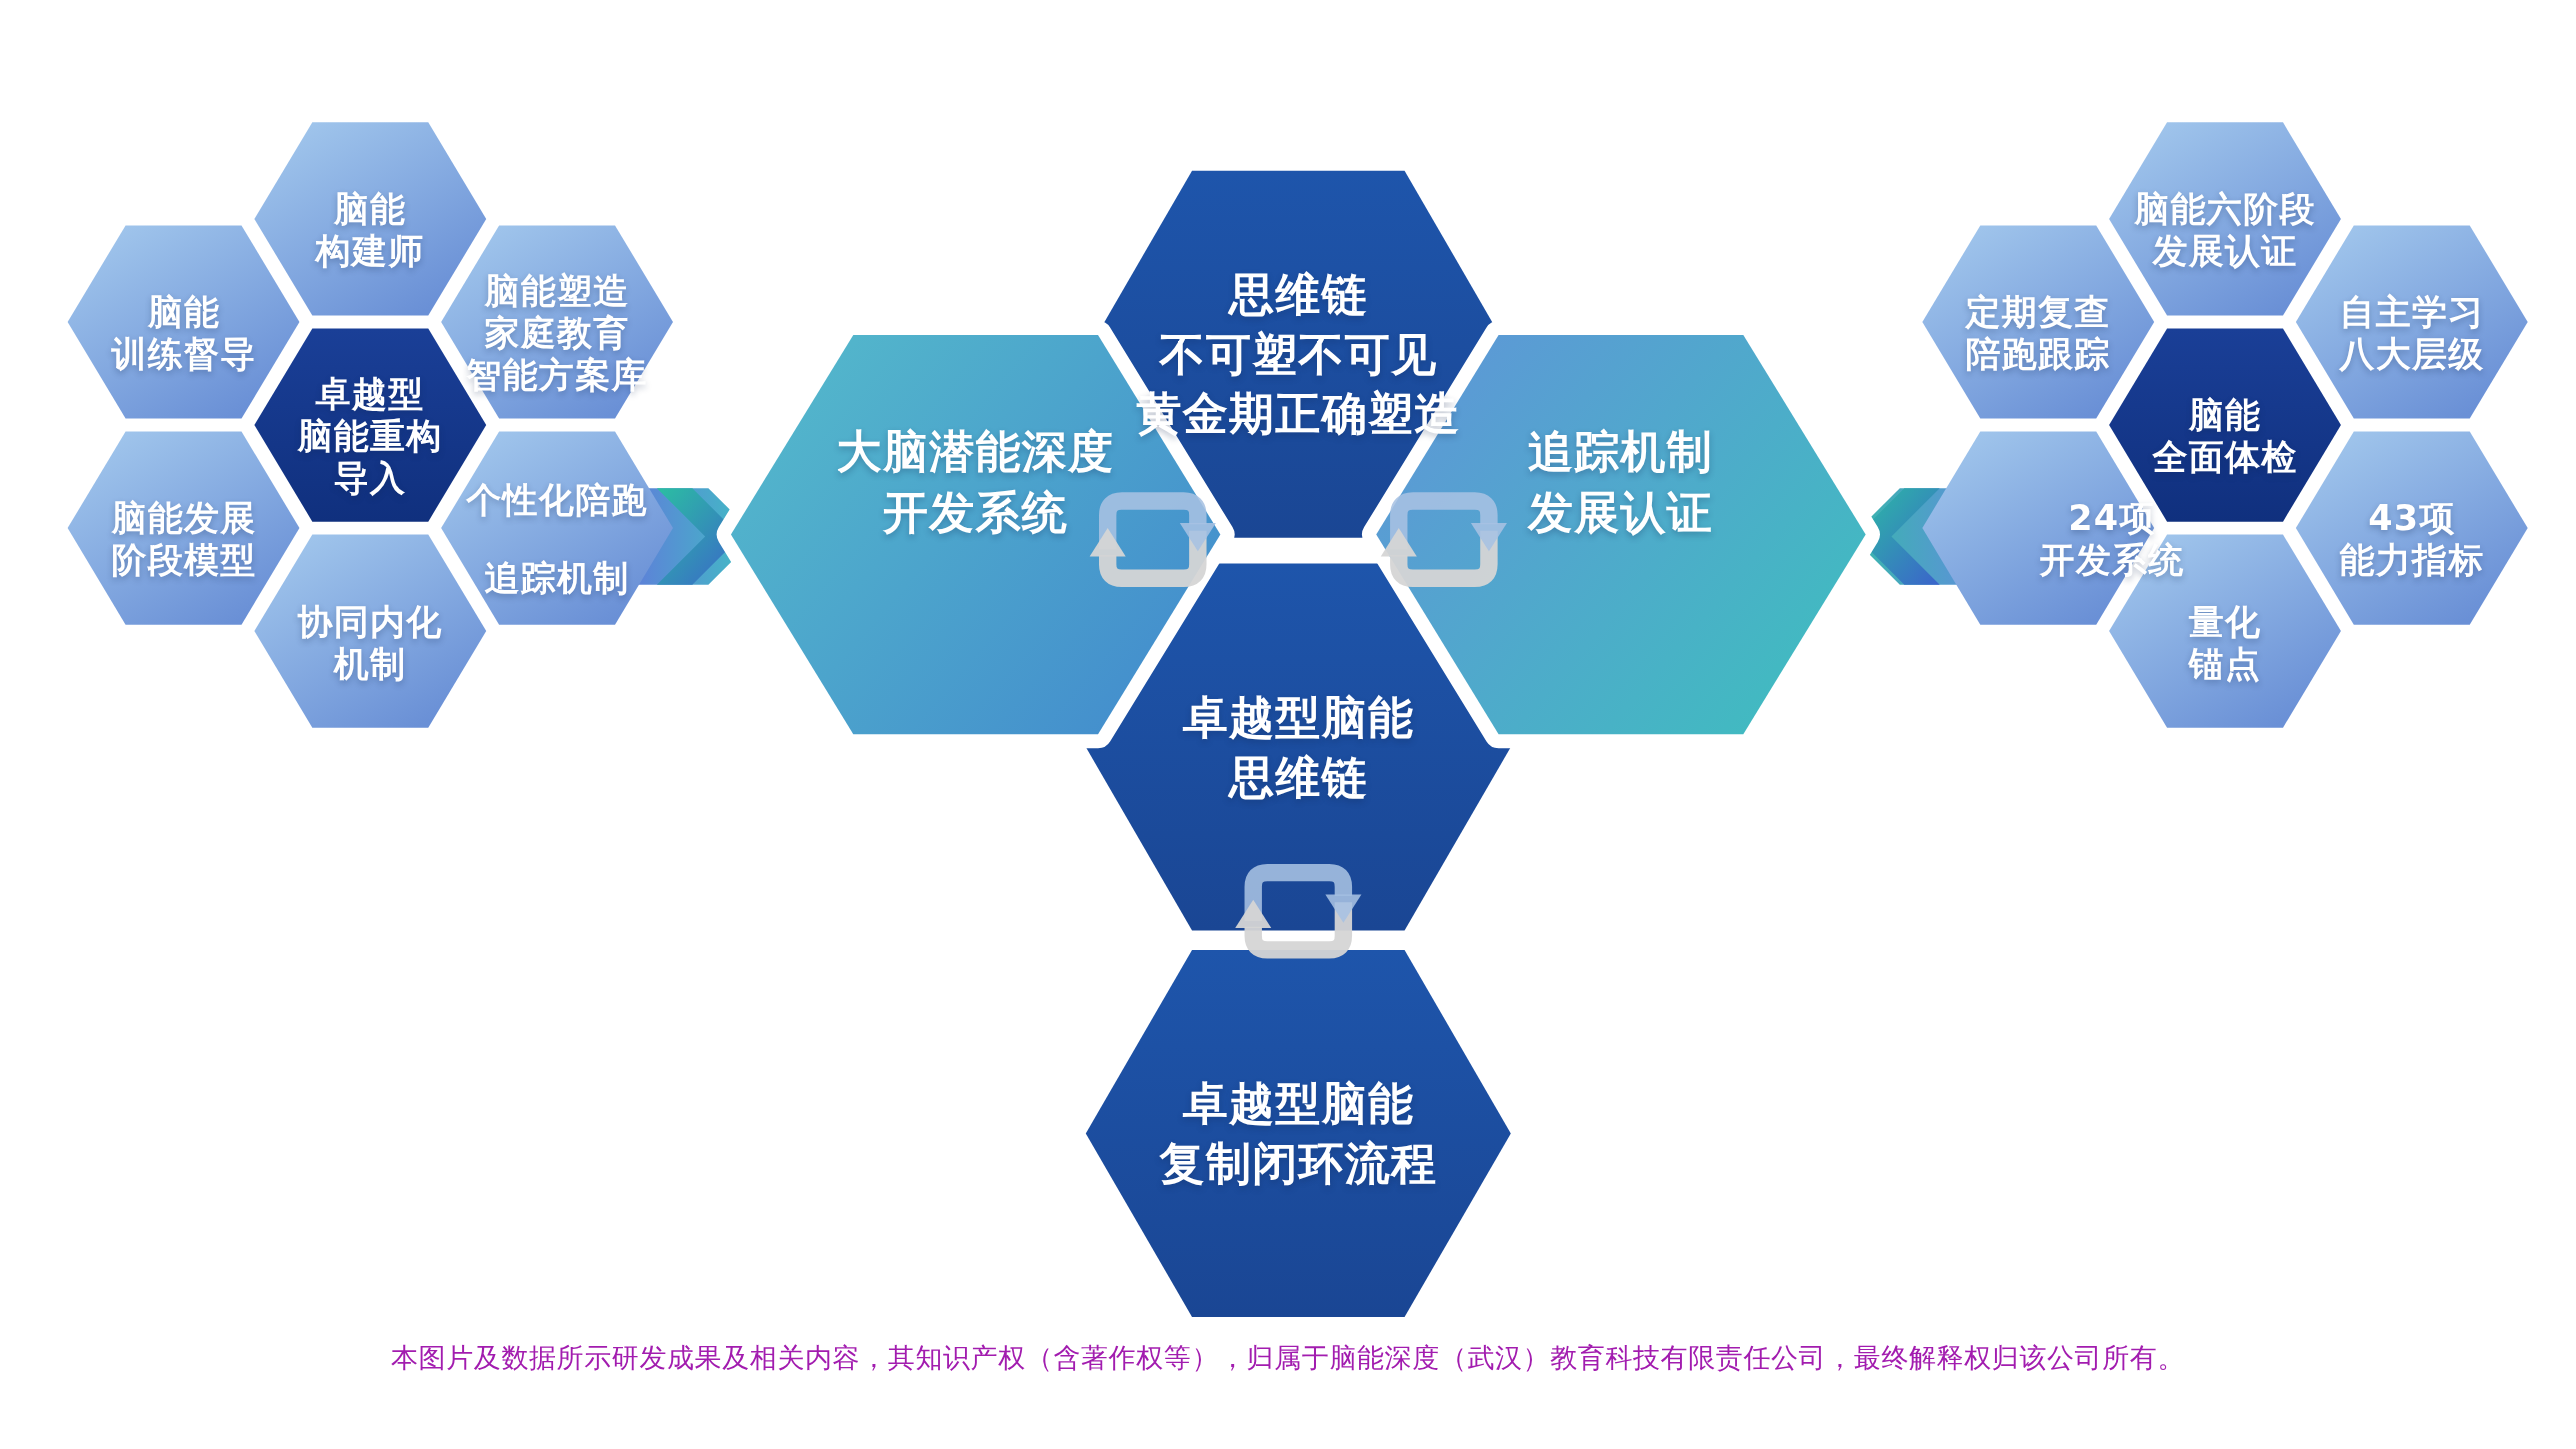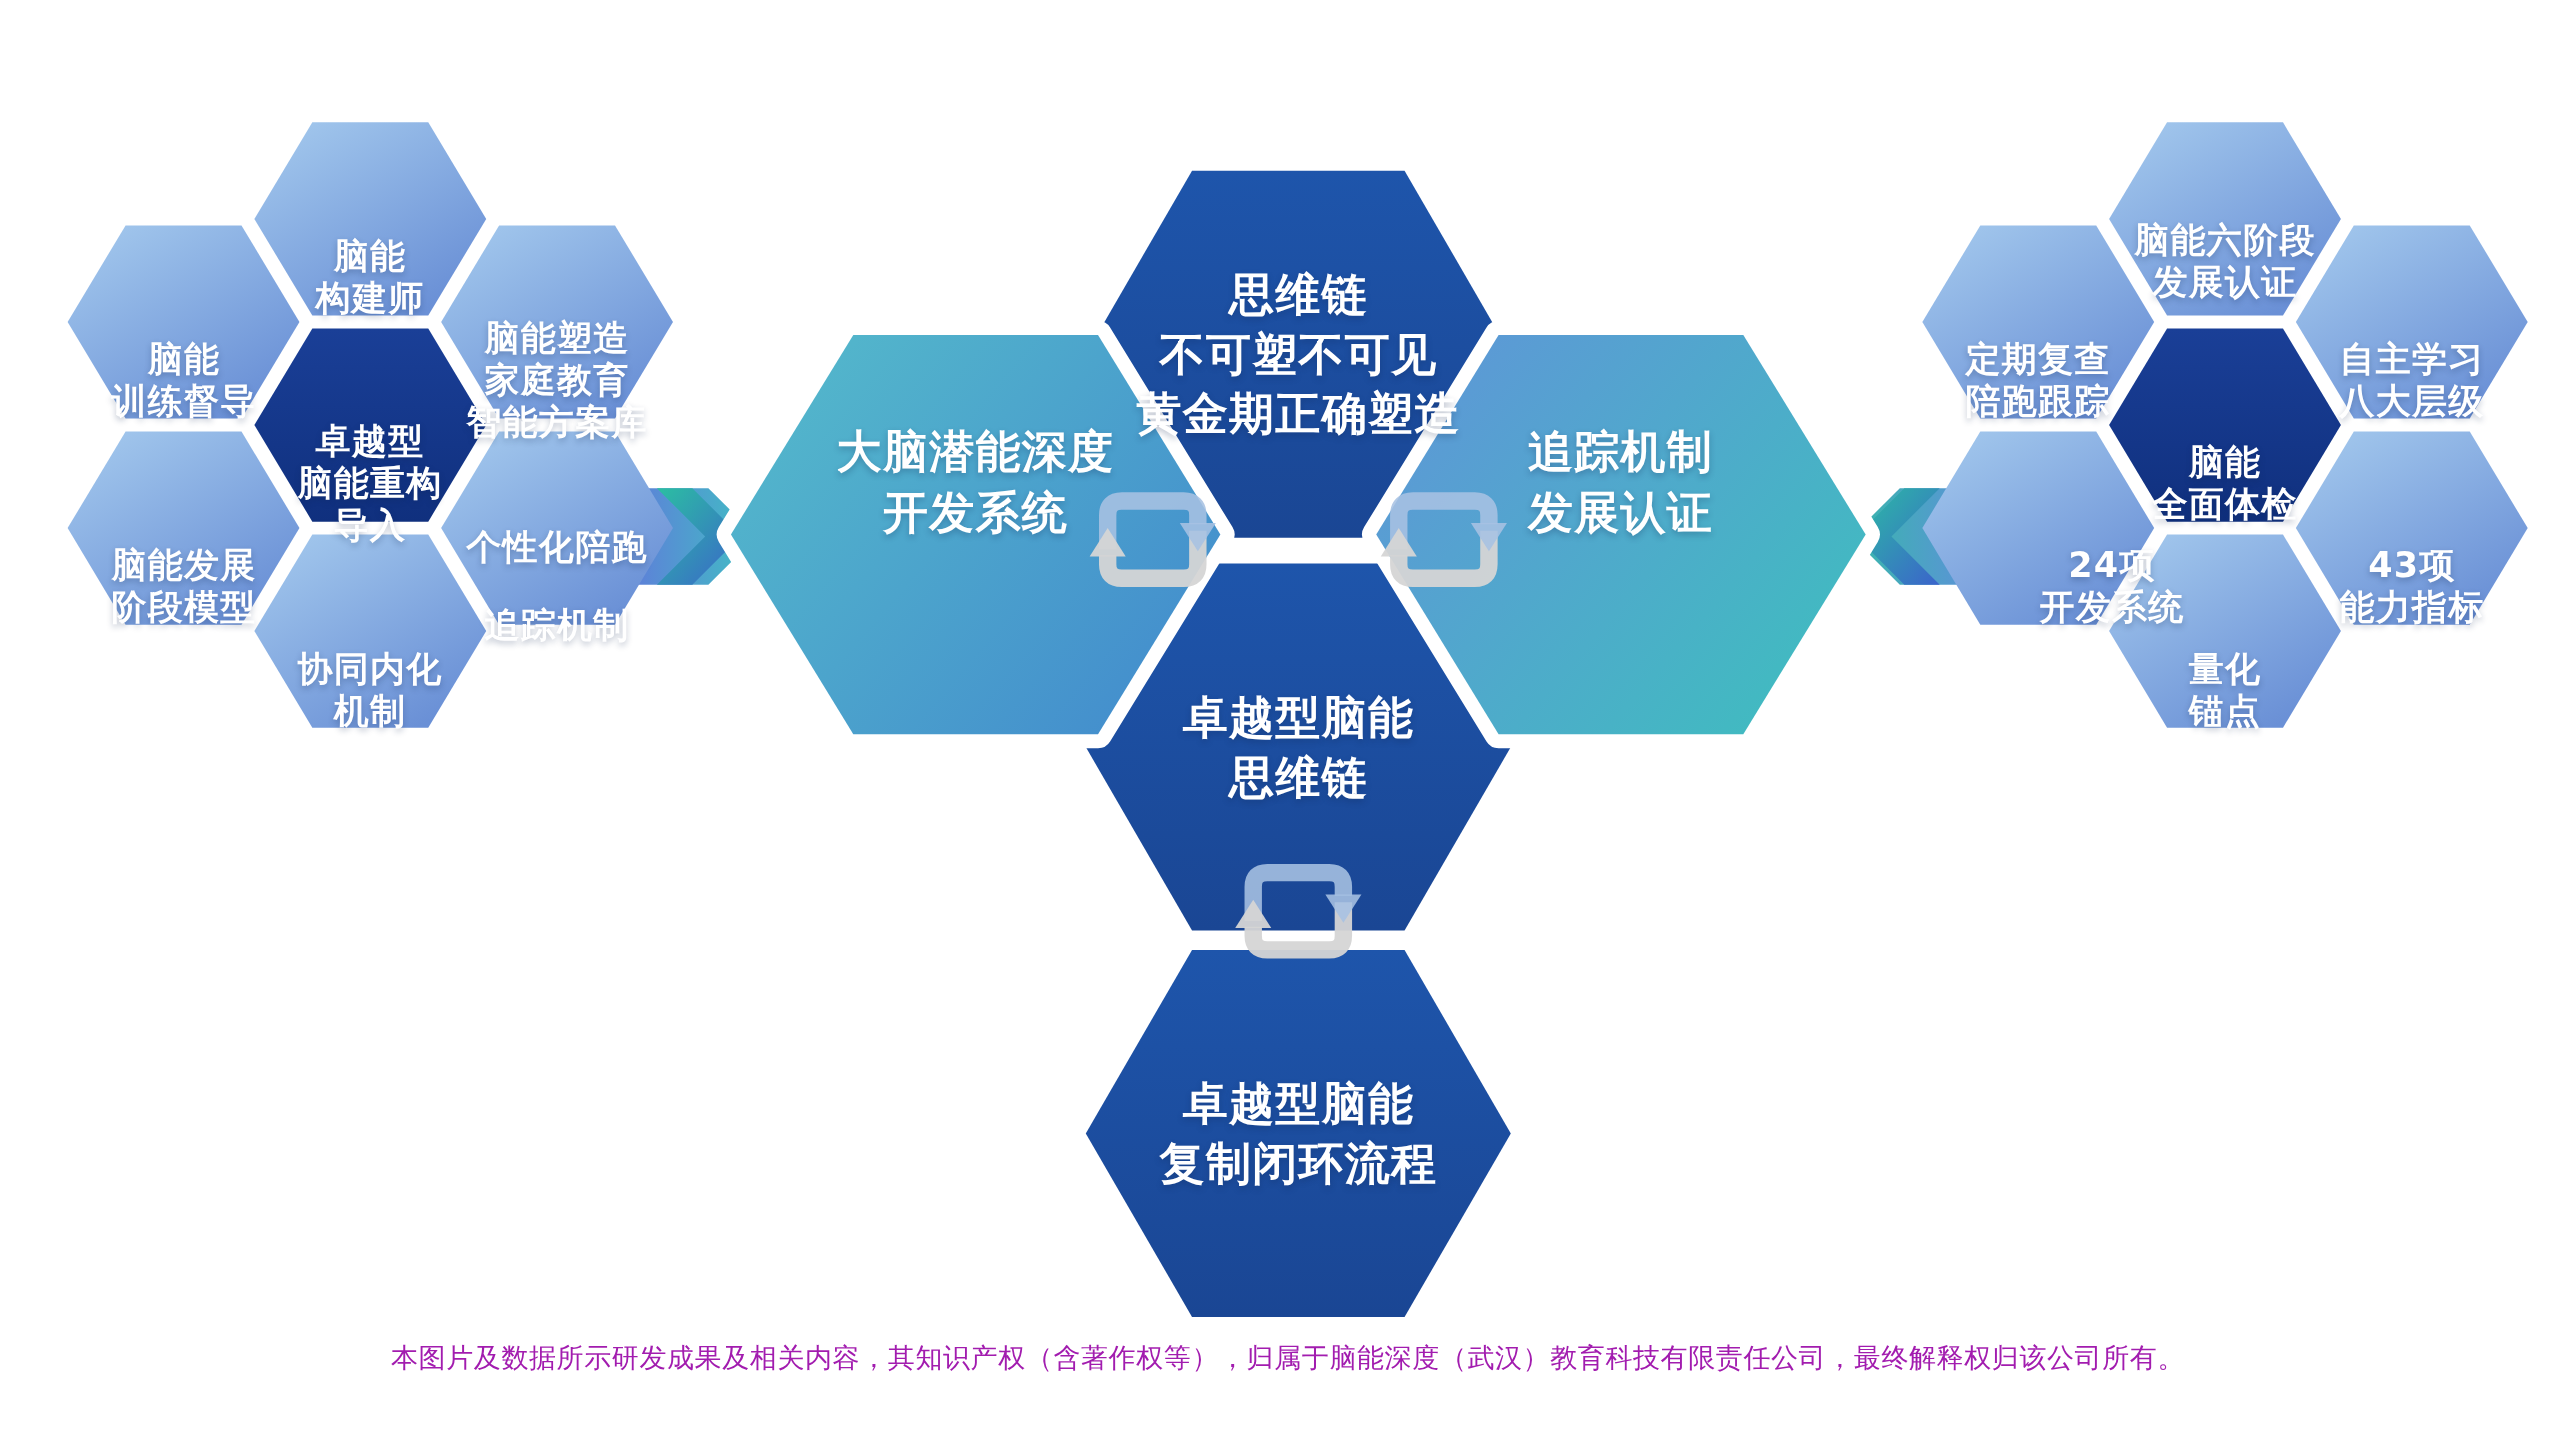--- a/index.html
+++ b/index.html
@@ -3,21 +3,21 @@
 <meta charset="utf-8">
 <style>
   html,body{margin:0;padding:0;background:#ffffff;}
   body{font-family:"DejaVu Sans","Liberation Sans",sans-serif;}
   #stage{position:relative;width:2576px;height:1449px;background:#ffffff;overflow:hidden;}
   #shapes{position:absolute;left:0;top:0;width:2576px;height:1449px;}
   .lbl{position:absolute;display:flex;flex-direction:column;justify-content:center;align-items:center;
        text-align:center;color:#ffffff;font-weight:700;letter-spacing:1.3px;
        text-shadow:0 3.2px 6.4px rgba(15,35,80,.28);}
   .lbl .ln{display:block;}
-  .small{width:232px;height:216px;font-size:35px;line-height:1.2;margin-top:47px;}
+  .small{width:232px;height:216px;font-size:35px;line-height:1.2;}
   .royal{width:425px;height:367px;font-size:45px;line-height:1.32;}
   .side{width:489px;height:295px;font-size:45px;line-height:1.35;}
   #disclaimer{position:absolute;left:0;top:1340px;width:2576px;text-align:center;
        font-size:27px;font-weight:400;color:#a21caf;letter-spacing:0.6px;}
 </style>
 </head>
 <body>
 
 <div id="stage">
 
@@ -149,21 +149,21 @@
   </div>
   <div class="lbl royal" style="left:1086px;top:564px;">
     <span class="ln">卓越型脑能</span>
     <span class="ln">思维链</span>
   </div>
   <div class="lbl royal" style="left:1086px;top:950px;">
     <span class="ln">卓越型脑能</span>
     <span class="ln">复制闭环流程</span>
   </div>
 
-  <div class="lbl small" style="left:2109px;top:106px;text-align:right;">
+  <div class="lbl small" style="left:2109px;top:122px;text-align:right;">
     <span class="ln">脑能六阶段</span>
     <span class="ln">发展认证</span>
   </div>
   <div class="lbl small" style="left:1922px;top:225px;">
     <span class="ln">定期复查</span>
     <span class="ln">陪跑跟踪</span>
   </div>
   <div class="lbl small" style="left:2296px;top:225px;">
     <span class="ln">自主学习</span>
     <span class="ln">八大层级</span>

